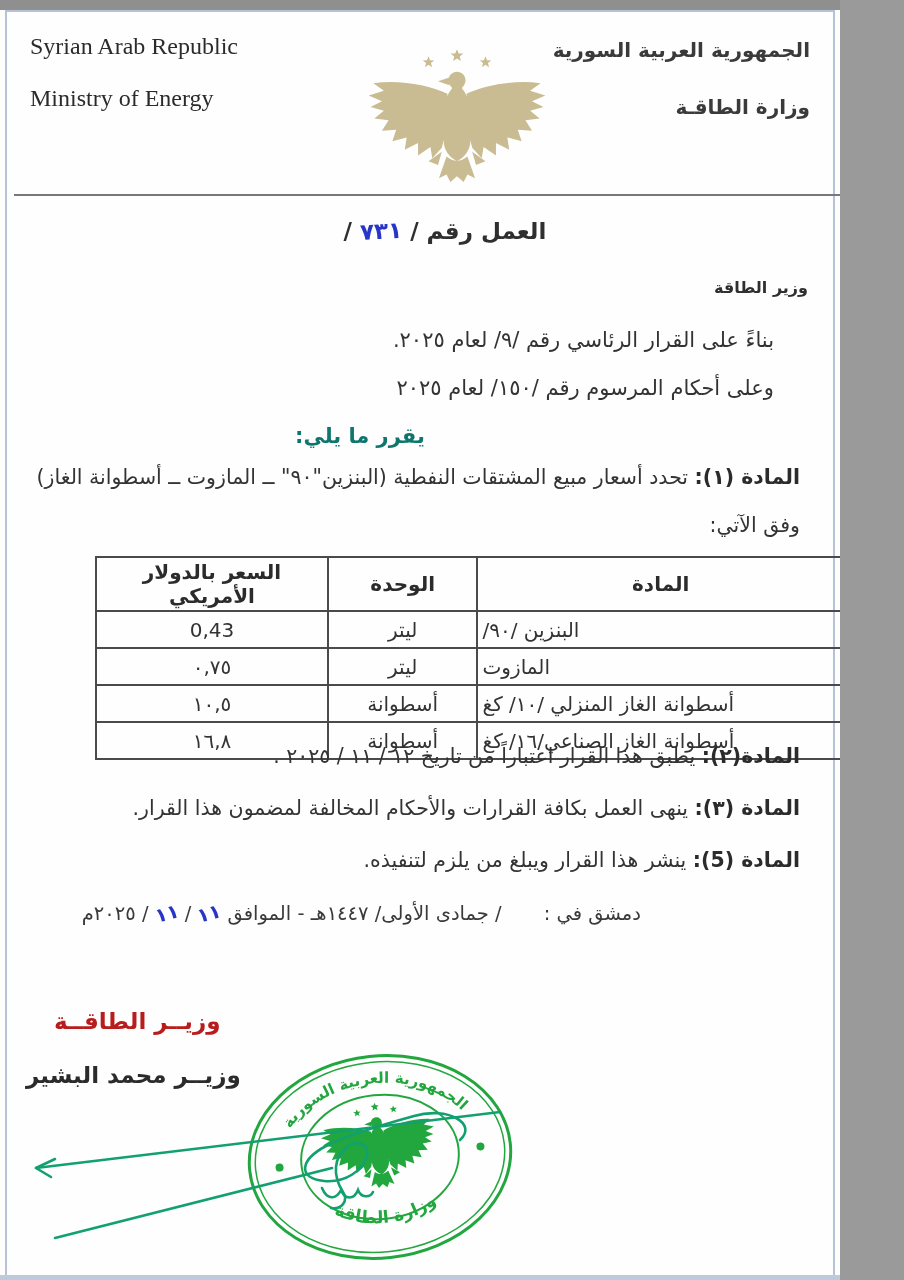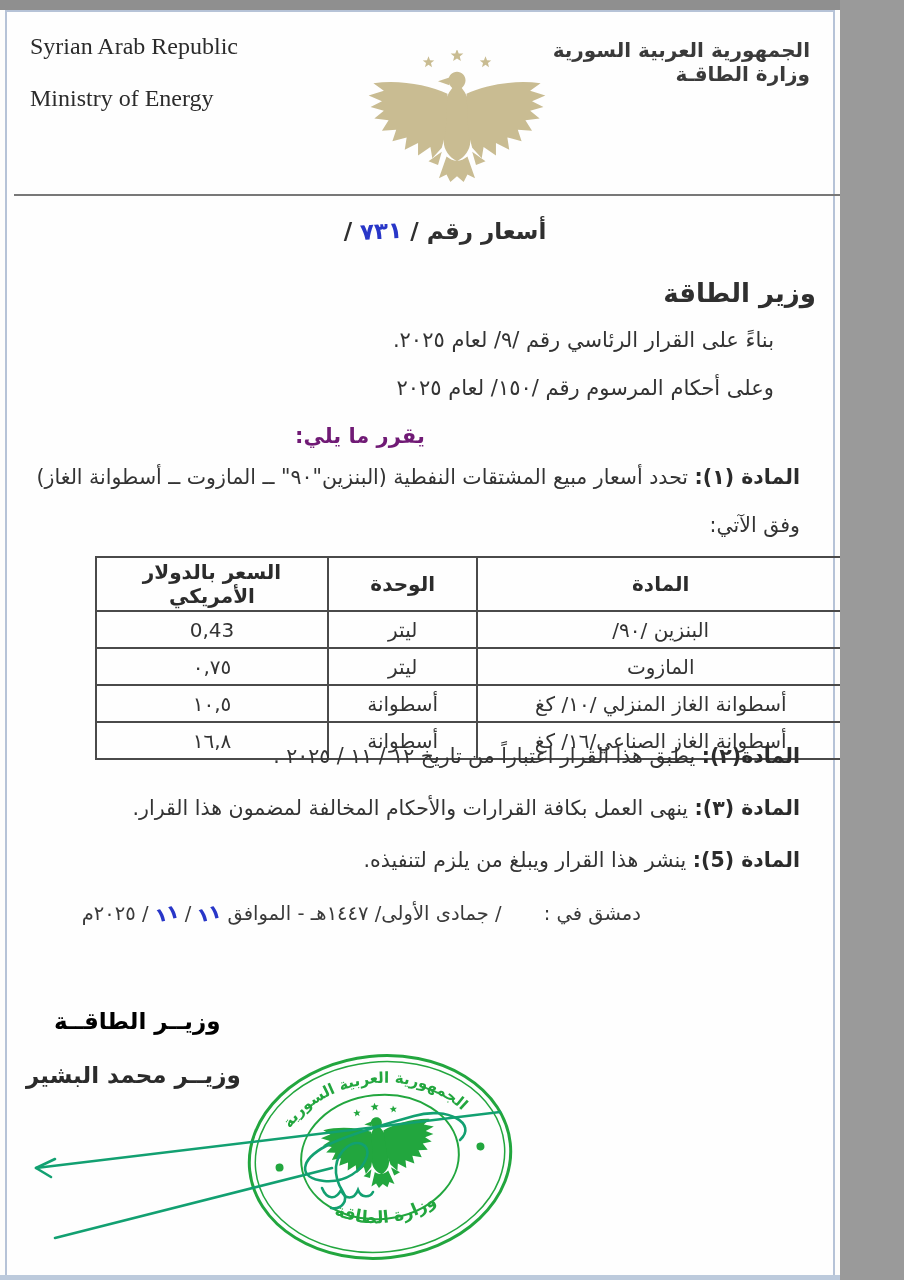--- a/index.html
+++ b/index.html
@@ -5,45 +5,45 @@
   html,body{margin:0;padding:0;background:#9a9a9a;}
   .page{position:relative;width:840px;height:1280px;background:#fdfdfc;overflow:hidden;
         font-family:"DejaVu Sans",sans-serif;color:#333;}
   .top-band{position:absolute;top:0;left:0;right:0;height:10px;background:#8f8f8f;}
   .frame{position:absolute;top:10px;left:5px;right:5px;bottom:3px;border:2px solid #b6c3d7;background:#fefefe;}
   .bottom-band{position:absolute;left:0;right:0;bottom:0;height:5px;background:#bccadc;}
   .abs{position:absolute;}
   .en-header{left:30px;top:34px;font-family:"Liberation Serif",serif;font-size:24px;color:#2b2b2b;line-height:1;}
   .en-header .line2{margin-top:28px;}
   .ar-header{right:30px;top:38px;text-align:right;font-weight:bold;font-size:20px;color:#3a3a3a;direction:rtl;}
-  .ar-header .line2{}
+  .ar-header .line2{margin-top:33px;}
   .gold-eagle{left:362px;top:50px;}
   .rule{left:14px;top:194px;width:874px;height:2px;background:#787878;}
   .doc-title{left:0;top:218px;width:890px;text-align:center;font-weight:bold;font-size:23px;direction:rtl;color:#2f2f2f;}
   .hand-blue{color:#2836c8;font-weight:600;display:inline-block;transform:rotate(-3deg);}
-  .minister-heading{right:24px;top:278px;font-weight:bold;font-size:26px;direction:rtl;color:#2f2f2f;}
+  .minister-heading{right:32px;top:278px;font-weight:bold;font-size:16px;direction:rtl;color:#2f2f2f;}
   .pre1{right:66px;top:328px;font-size:21px;direction:rtl;}
   .pre2{right:66px;top:376px;font-size:21px;direction:rtl;}
-  .decides{left:295px;top:424px;font-weight:bold;font-size:21px;direction:rtl;color:#701a75;}
+  .decides{left:295px;top:424px;font-weight:bold;font-size:21px;direction:rtl;color:#0f766e;}
   .art{direction:rtl;font-size:20.5px;white-space:nowrap;color:#333;}
   .art b{color:#2b2b2b;}
   .art1{right:40px;top:465px;}
   .art1cont{right:40px;top:513px;font-size:20.5px;direction:rtl;margin-left:10px;}
   .price-table{left:95px;top:556px;width:750px;border-collapse:collapse;direction:rtl;table-layout:fixed;
                font-size:20px;color:#333;}
   .price-table th,.price-table td{border:2px solid #4a4a4a;padding:2px 4px;height:31px;text-align:center;}
   .price-table th{font-weight:bold;color:#2b2b2b;}
-  .price-table td.mat{text-align:center;}
+  .price-table td.mat{text-align:left;}
   .art2{right:40px;top:744px;}
   .art3{right:40px;top:796px;}
   .art4{right:40px;top:848px;}
   .dateline{right:199px;top:902px;font-size:19.5px;direction:rtl;white-space:nowrap;color:#3a3a3a;}
   .dateline .gap{display:inline-block;width:42px;}
   .hand-sm{color:#2836c8;font-weight:bold;display:inline-block;transform:rotate(-14deg);}
-  .sig-title{left:54px;top:1008px;font-weight:bold;font-size:23px;direction:rtl;color:#000000;}
+  .sig-title{left:54px;top:1008px;font-weight:bold;font-size:23px;direction:rtl;color:#b91c1c;}
   .sig-name{left:26px;top:1062px;font-weight:bold;font-size:23px;direction:rtl;color:#2b2b2b;}
   .stamp{left:243px;top:1049px;}
   .sig-svg{left:0;top:1040px;}
 </style>
 </head>
 <body>
 
 <svg width="0" height="0" style="position:absolute" aria-hidden="true">
   <defs>
     <path id="starShape" d="M0,-7 L1.8,-2.4 L6.7,-2.2 L2.9,0.9 L4.1,5.7 L0,2.9 L-4.1,5.7 L-2.9,0.9 L-6.7,-2.2 L-1.8,-2.4 Z"></path>
@@ -73,21 +73,21 @@
   <svg class="gold-eagle abs" width="190" height="133" viewBox="0 0 200 140">
     <use href="#eagleShape" fill="#c9bc92"></use>
   </svg>
   <div class="ar-header abs">
     <div>الجمهورية العربية السورية</div>
     <div class="line2">وزارة الطاقـة</div>
   </div>
   <div class="rule abs"></div>
 
   <div class="doc-title abs">
-    <span>أسعار رقم /</span>
+    <span>العمل رقم /</span>
     <span class="hand-blue">٧٣١</span>
     <span>/</span>
   </div>
 
   <div class="minister-heading abs">وزير الطاقة</div>
   <div class="pre1 abs">بناءً على القرار الرئاسي رقم /٩/ لعام ٢٠٢٥.</div>
   <div class="pre2 abs">وعلى أحكام المرسوم رقم /١٥٠/ لعام ٢٠٢٥</div>
   <div class="decides abs">يقرر ما يلي:</div>
 
   <div class="art art1 abs">

